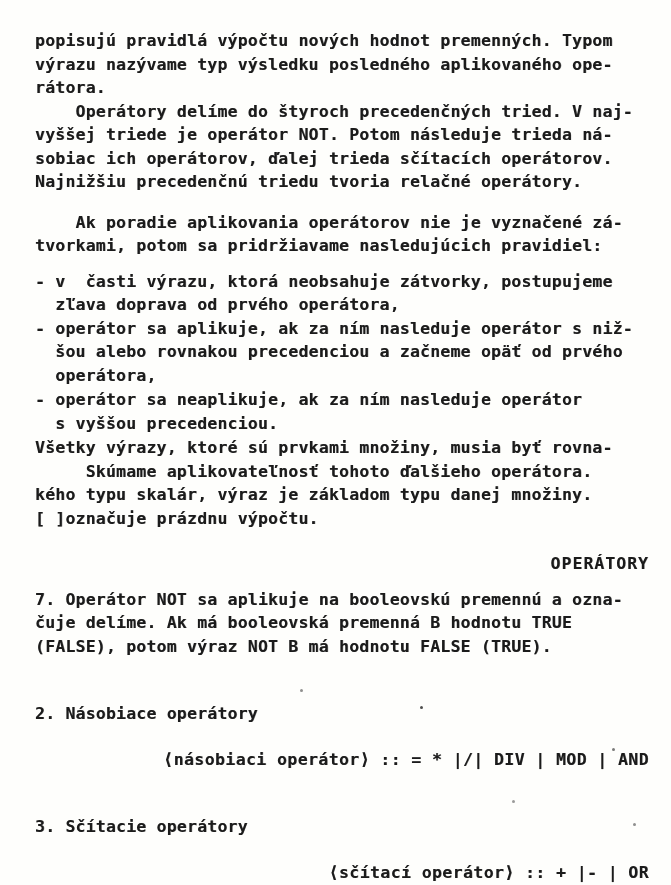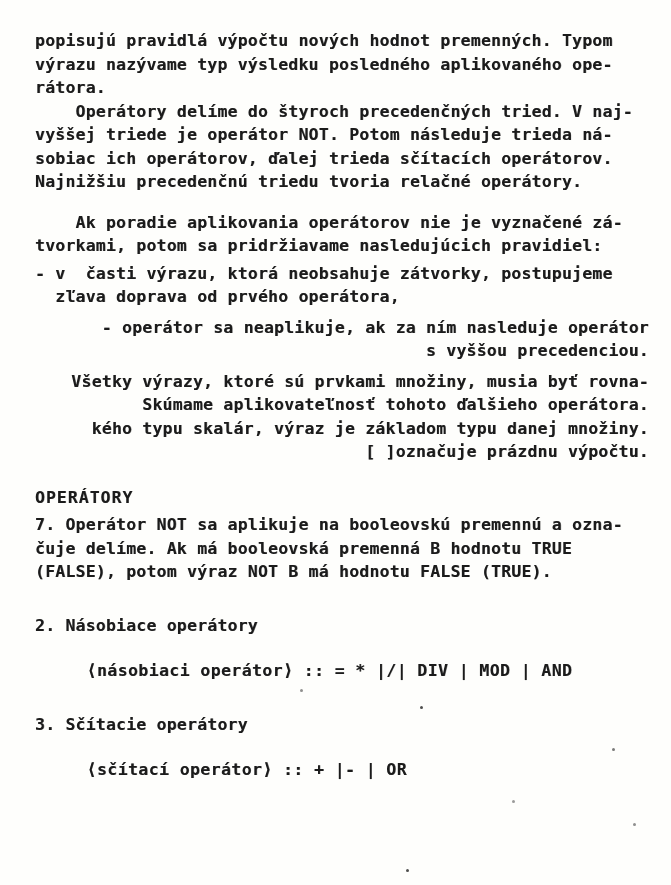--- a/index.html
+++ b/index.html
@@ -28,25 +28,25 @@
   }
   .block { margin: 0; }
   .line {
     white-space: pre;
     line-height: 23.5px;
     height: 23.5px;
     letter-spacing: 0.2px;
   }
   
   .gap-none    { margin-top: 0; }
-  .gap-small   { margin-top: 4px; }
-  .gap-medium  { margin-top: 7px; text-align: right; }
+  .gap-small   { margin-top: 12px; }
+  .gap-medium  { margin-top: 1px; }
   .gap-large   { margin-top: 17px; }
-  .gap-xlarge  { margin-top: 22px; }
-  .gap-xxlarge { margin-top: 30px; }
+  .gap-xlarge  { margin-top: 22px; text-align: right; }
+  .gap-xxlarge { margin-top: 44px; }
   .kind-heading .line { letter-spacing: 1px; }
   .kind-formula .line { letter-spacing: 0.4px; }
   
   .speck {
     position: absolute;
     background: #222;
     border-radius: 50%;
     width: 3px;
     height: 3px;
     opacity: 0.8;
@@ -69,20 +69,25 @@
         <div class="line">sobiac ich operátorov, ďalej trieda sčítacích operátorov.</div>
         <div class="line">Najnižšiu precedenčnú triedu tvoria relačné operátory.</div>
       </div>
       <div class="block kind-para gap-large">
         <div class="line">    Ak poradie aplikovania operátorov nie je vyznačené zá-</div>
         <div class="line">tvorkami, potom sa pridržiavame nasledujúcich pravidiel:</div>
       </div>
       <div class="block kind-bullet gap-small">
         <div class="line">- v  časti výrazu, ktorá neobsahuje zátvorky, postupujeme</div>
         <div class="line">  zľava doprava od prvého operátora,</div>
+      </div>
+      <div class="block kind-bullet gap-none">
+        <div class="line">- operátor sa aplikuje, ak za ním nasleduje operátor s niž-</div>
+        <div class="line">  šou alebo rovnakou precedenciou a začneme opäť od prvého</div>
+        <div class="line">  operátora,</div>
       </div>
       <div class="block kind-bullet gap-medium">
         <div class="line">- operátor sa neaplikuje, ak za ním nasleduje operátor</div>
         <div class="line">  s vyššou precedenciou.</div>
       </div>
       <div class="block kind-para gap-medium">
         <div class="line">Všetky výrazy, ktoré sú prvkami množiny, musia byť rovna-</div>
         <div class="line">     Skúmame aplikovateľnosť tohoto ďalšieho operátora.</div>
         <div class="line">kého typu skalár, výraz je základom typu danej množiny.</div>
         <div class="line">[ ]označuje prázdnu výpočtu.</div>

